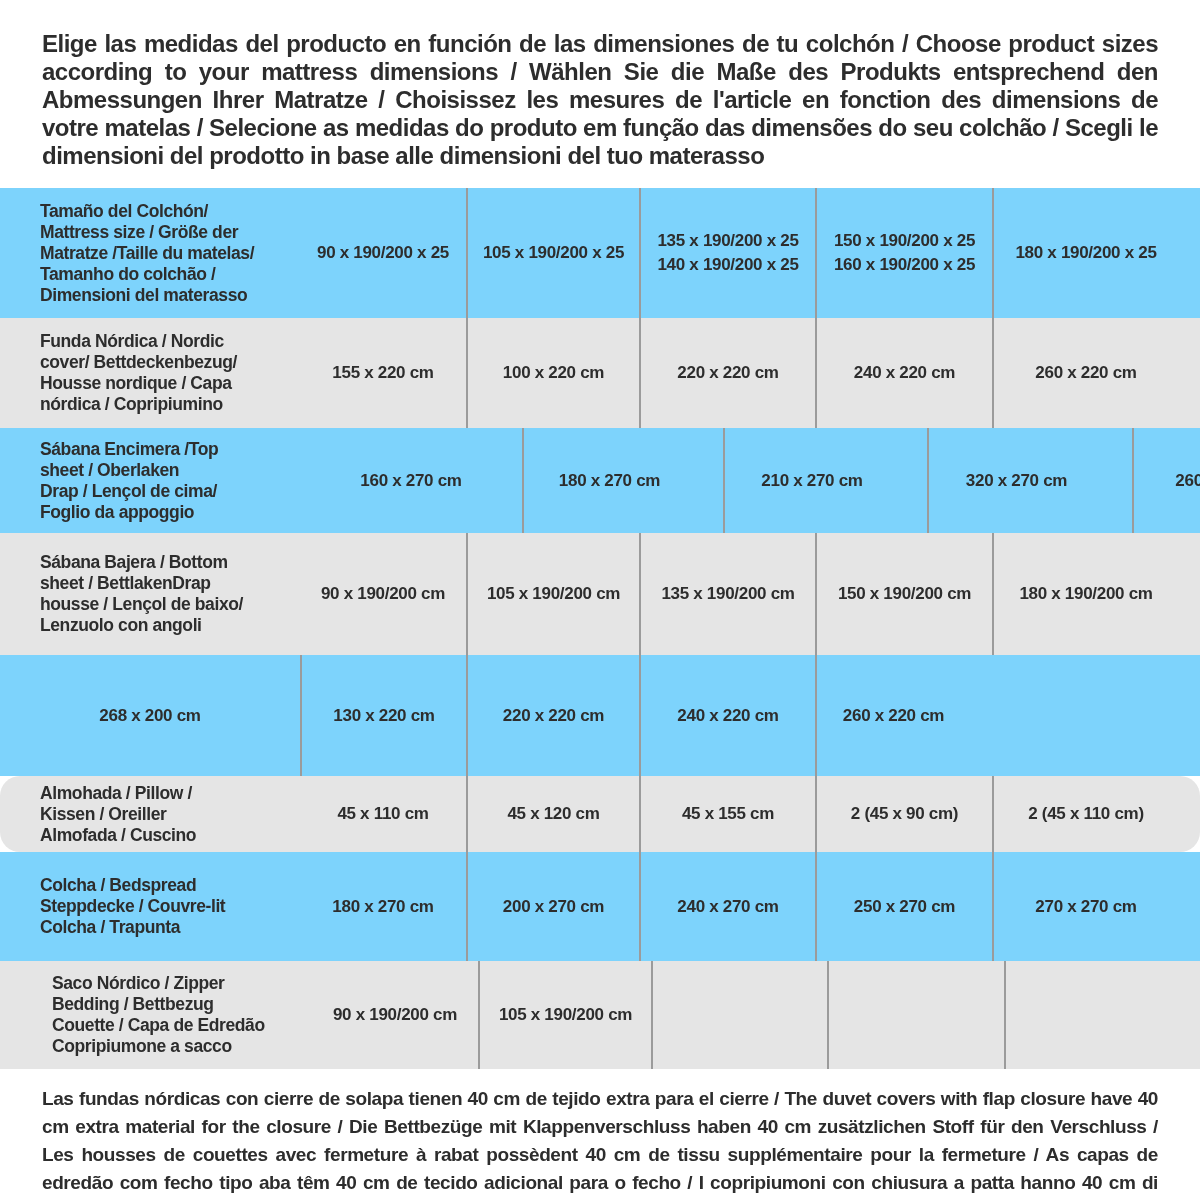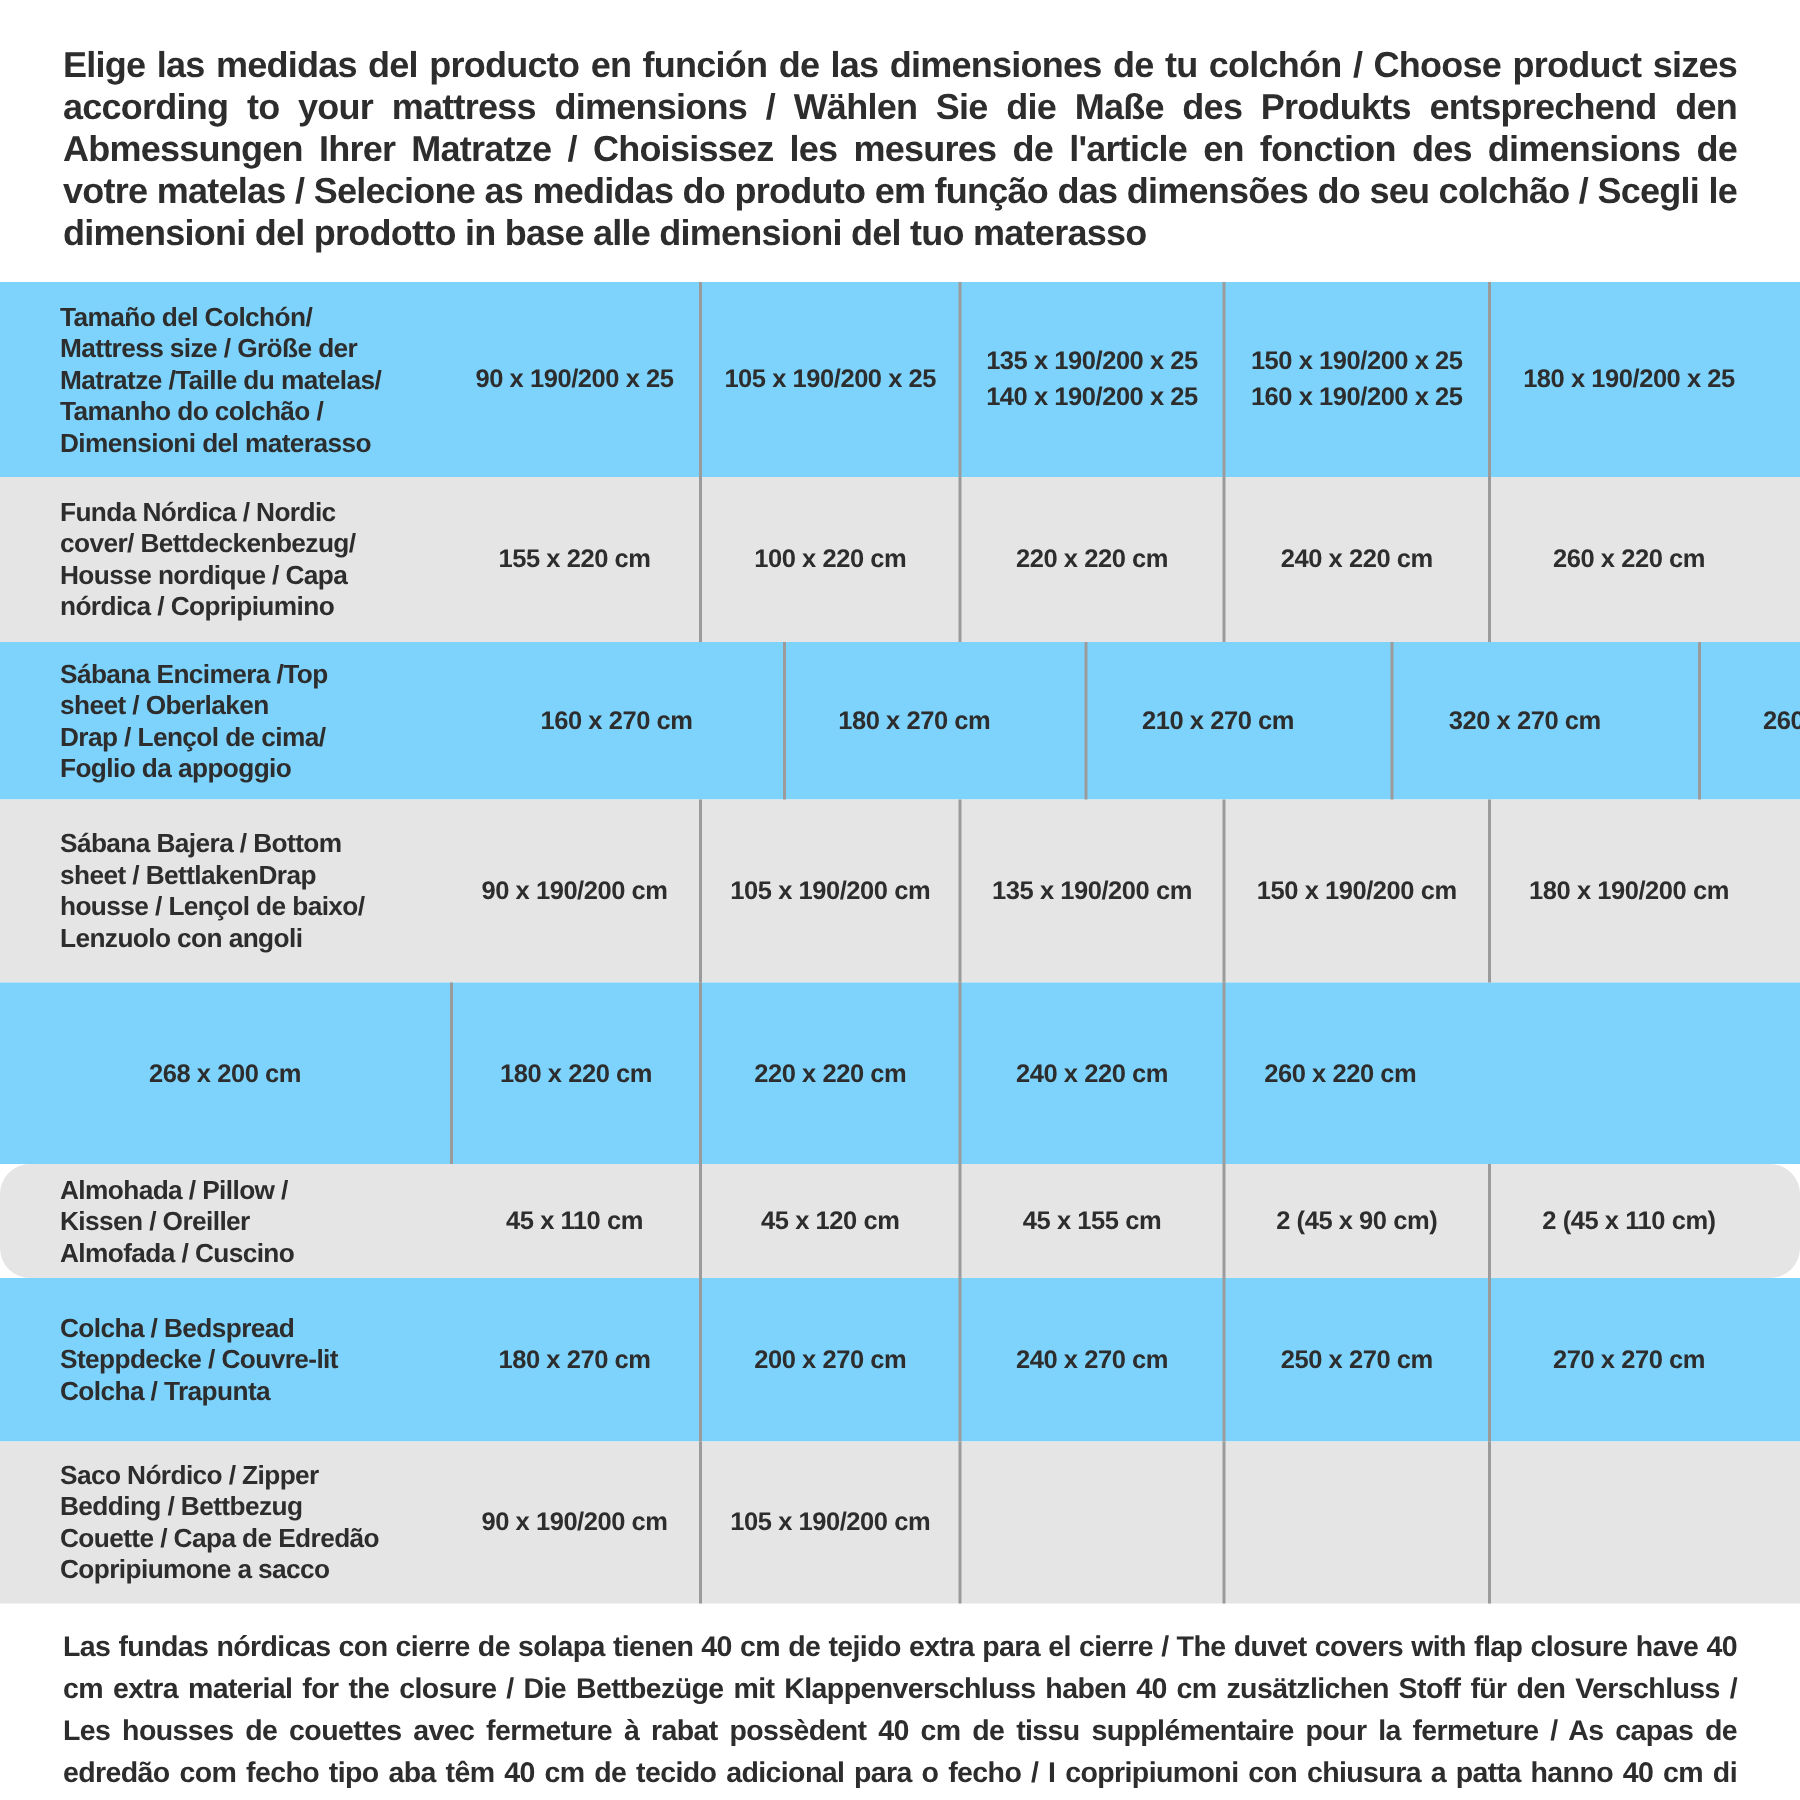--- a/index.html
+++ b/index.html
@@ -38,21 +38,21 @@
   }
   .trow.shade { background: #7dd3fc; }
   .trow.plain { background: #e5e5e5; }
   .r1 { height: 130px; }
   .r2 { height: 110px; }
   .r3 { height: 105px; gap: 28px; }
   .r4 { height: 122px; }
   .r5 { height: 121px; }
   .r6 { height: 76px; border-radius: 20px; }
   .r7 { height: 109px; }
-  .r8 { height: 108px; }
+  .r8 { height: 108px; padding-left: 12px; }
   .cell {
     display: flex;
     align-items: center;
     box-sizing: border-box;
     font-weight: bold;
     white-space: pre-line;
   }
   .lab {
     justify-content: flex-start;
     padding-left: 40px;
@@ -140,21 +140,21 @@
 Lenzuolo con angoli</div>
       <div class="cell val">90 x 190/200 cm</div>
       <div class="cell val divided">105 x 190/200 cm</div>
       <div class="cell val divided">135 x 190/200 cm</div>
       <div class="cell val divided">150 x 190/200 cm</div>
       <div class="cell val divided last">180 x 190/200 cm</div>
     </div>
 
     <div class="trow shade r5">
       <div class="cell val">268 x 200 cm</div>
-      <div class="cell val divided">180 x 220 cm</div>
+      <div class="cell val divided">130 x 220 cm</div>
       <div class="cell val divided">220 x 220 cm</div>
       <div class="cell val divided">240 x 220 cm</div>
       <div class="cell val divided last">260 x 220 cm</div>
     </div>
 
     <div class="trow plain r6">
       <div class="cell lab">Almohada  / Pillow /
 Kissen / Oreiller
 Almofada / Cuscino</div>
       <div class="cell val">45 x 110 cm</div>

